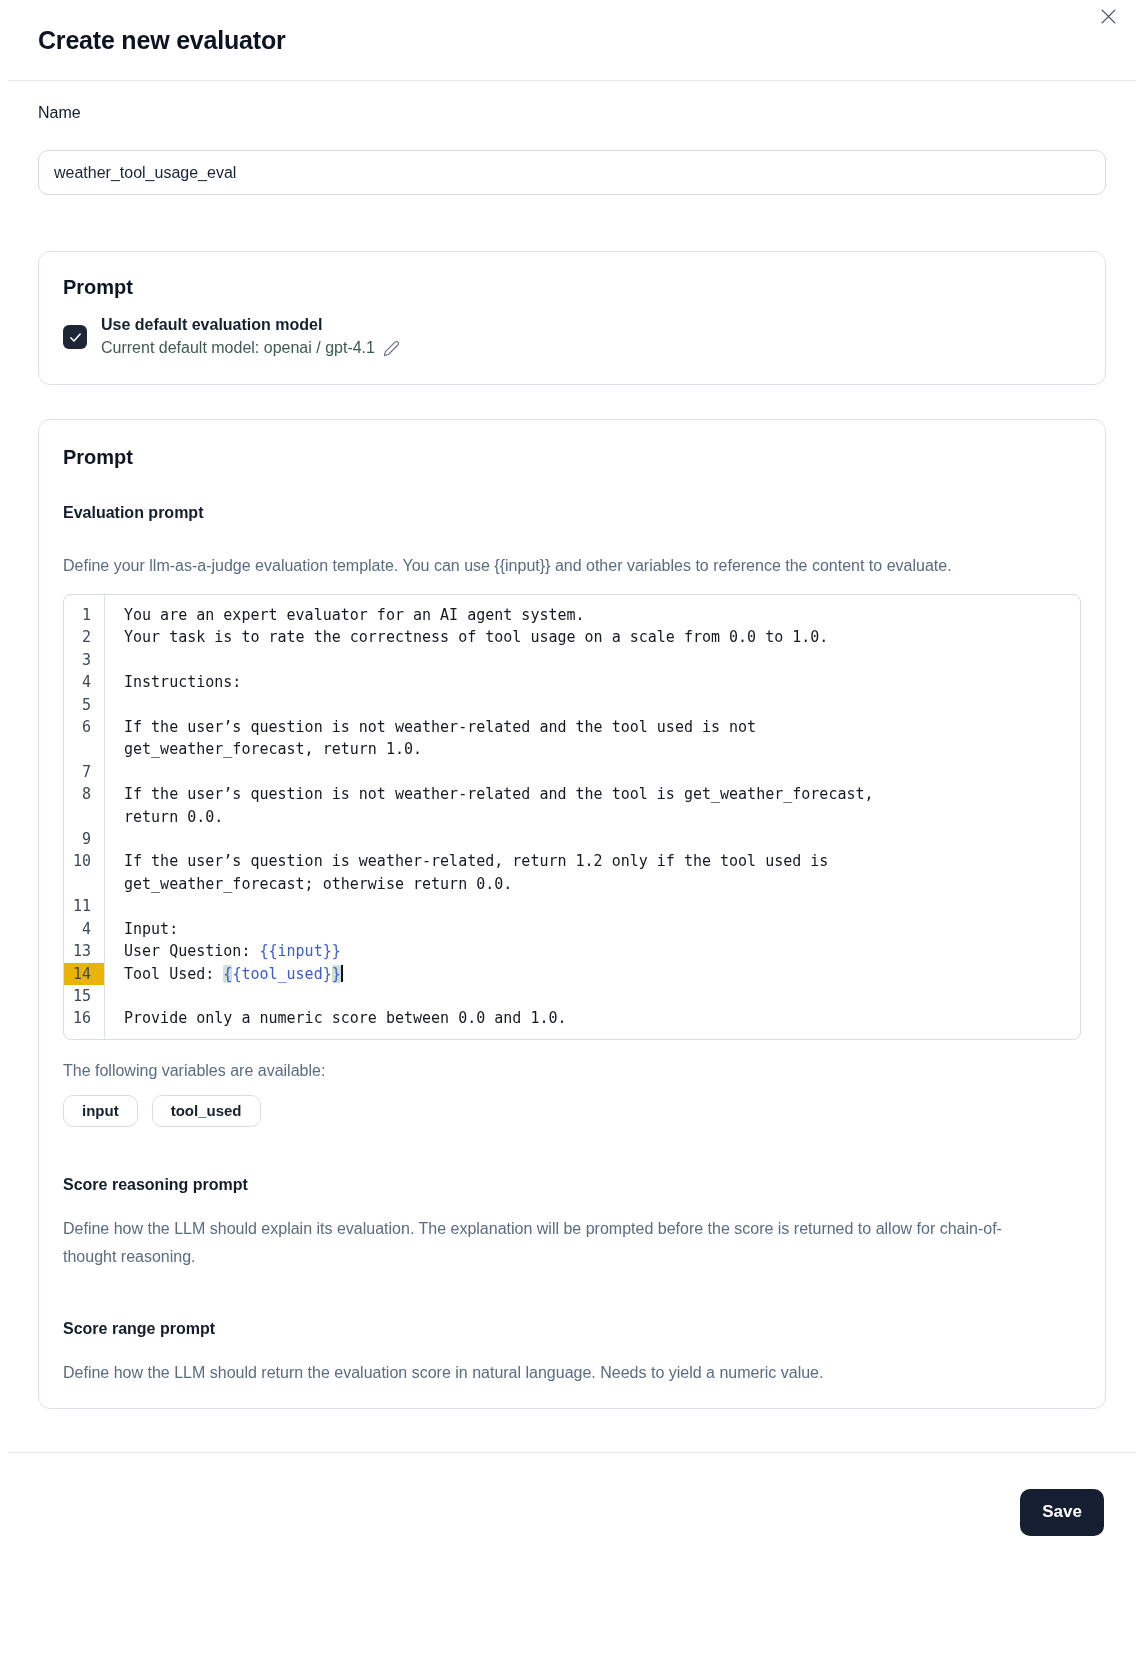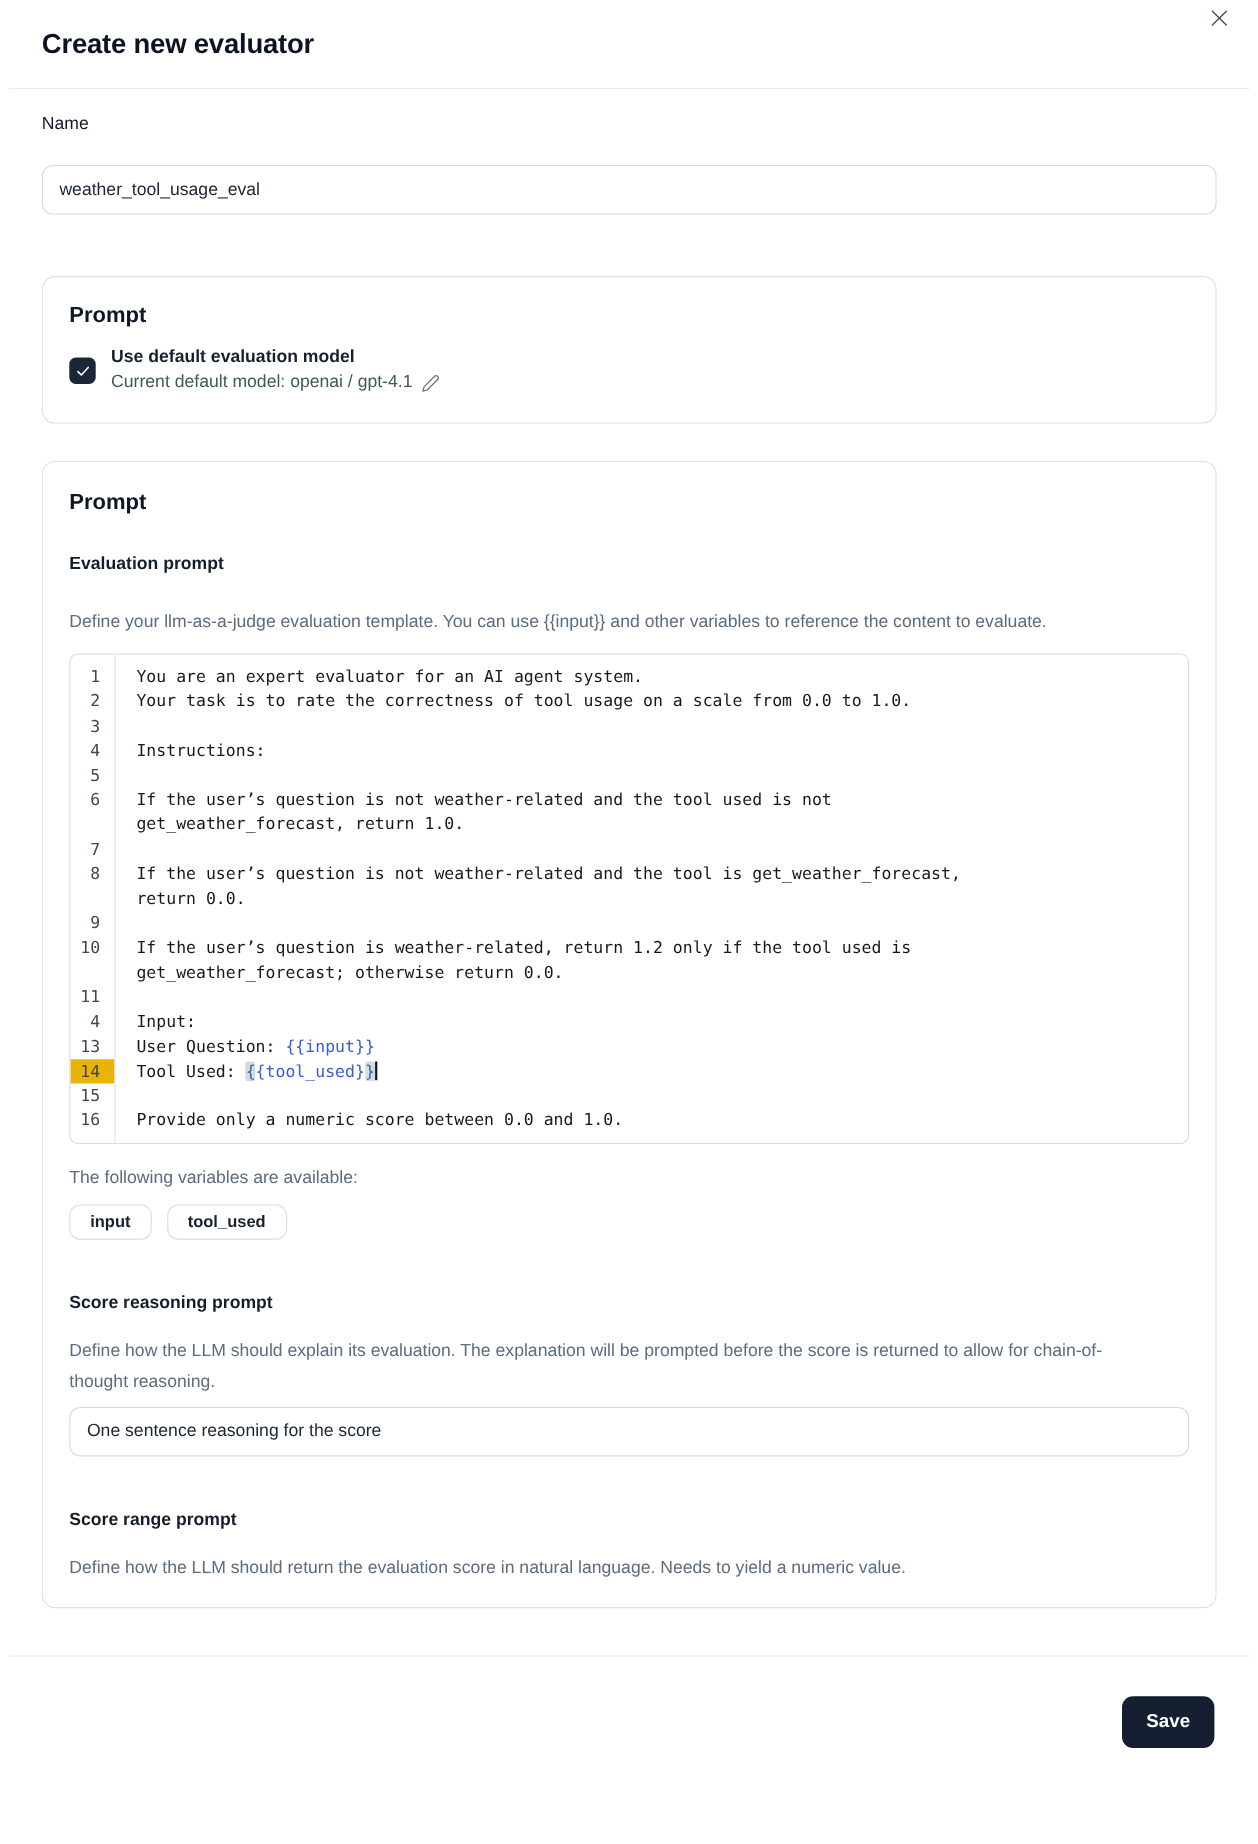--- a/index.html
+++ b/index.html
@@ -179,23 +179,20 @@
       </div>
 
       <div class="vars-label">The following variables are available:</div>
       <div class="chips">
         <span class="chip">input</span>
         <span class="chip">tool_used</span>
       </div>
 
       <div class="sub-label mt48">Score reasoning prompt</div>
       <div class="desc-sm">Define how the LLM should explain its evaluation. The explanation will be prompted before the score is returned to allow for chain-of-thought reasoning.</div>
-      <div class="text-input sr-input">
-        <span>One sentence reasoning for the score</span>
-      </div>
 
       <div class="sub-label mt48">Score range prompt</div>
       <div class="desc-sm">Define how the LLM should return the evaluation score in natural language. Needs to yield a numeric value.</div>
     </div>
 
   </div>
 
   <div class="footer-sep"></div>
   <div class="footer">
     <button class="save-btn">Save</button>

